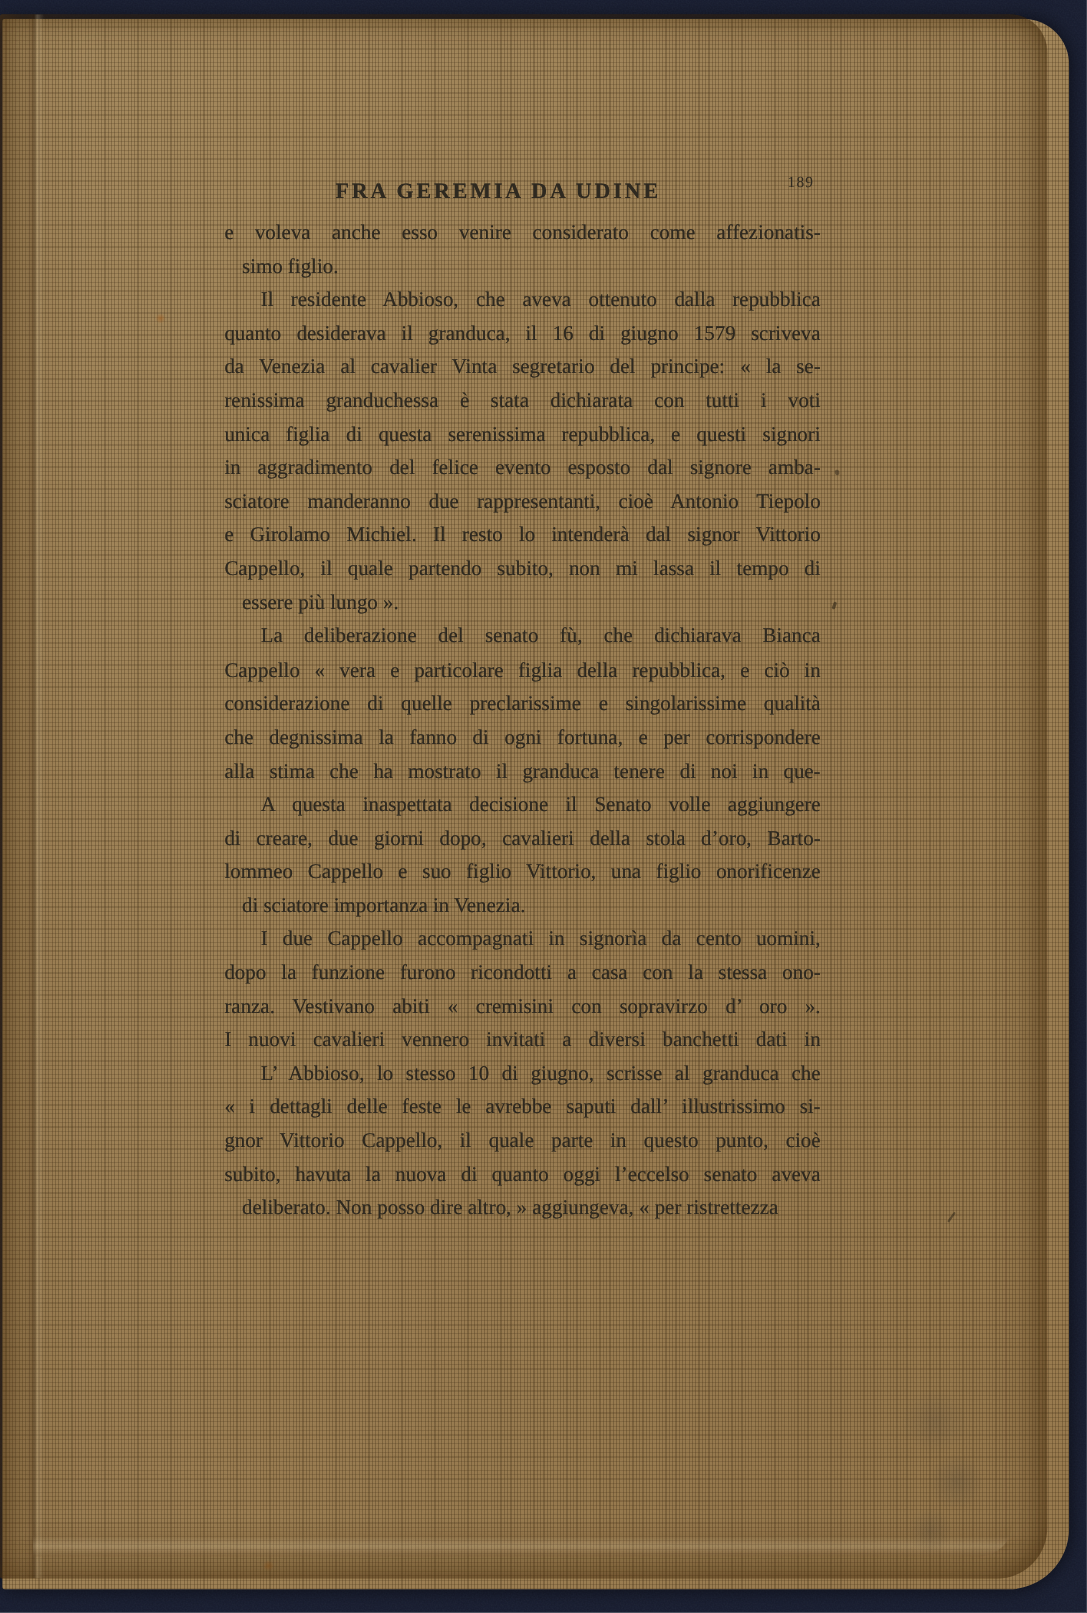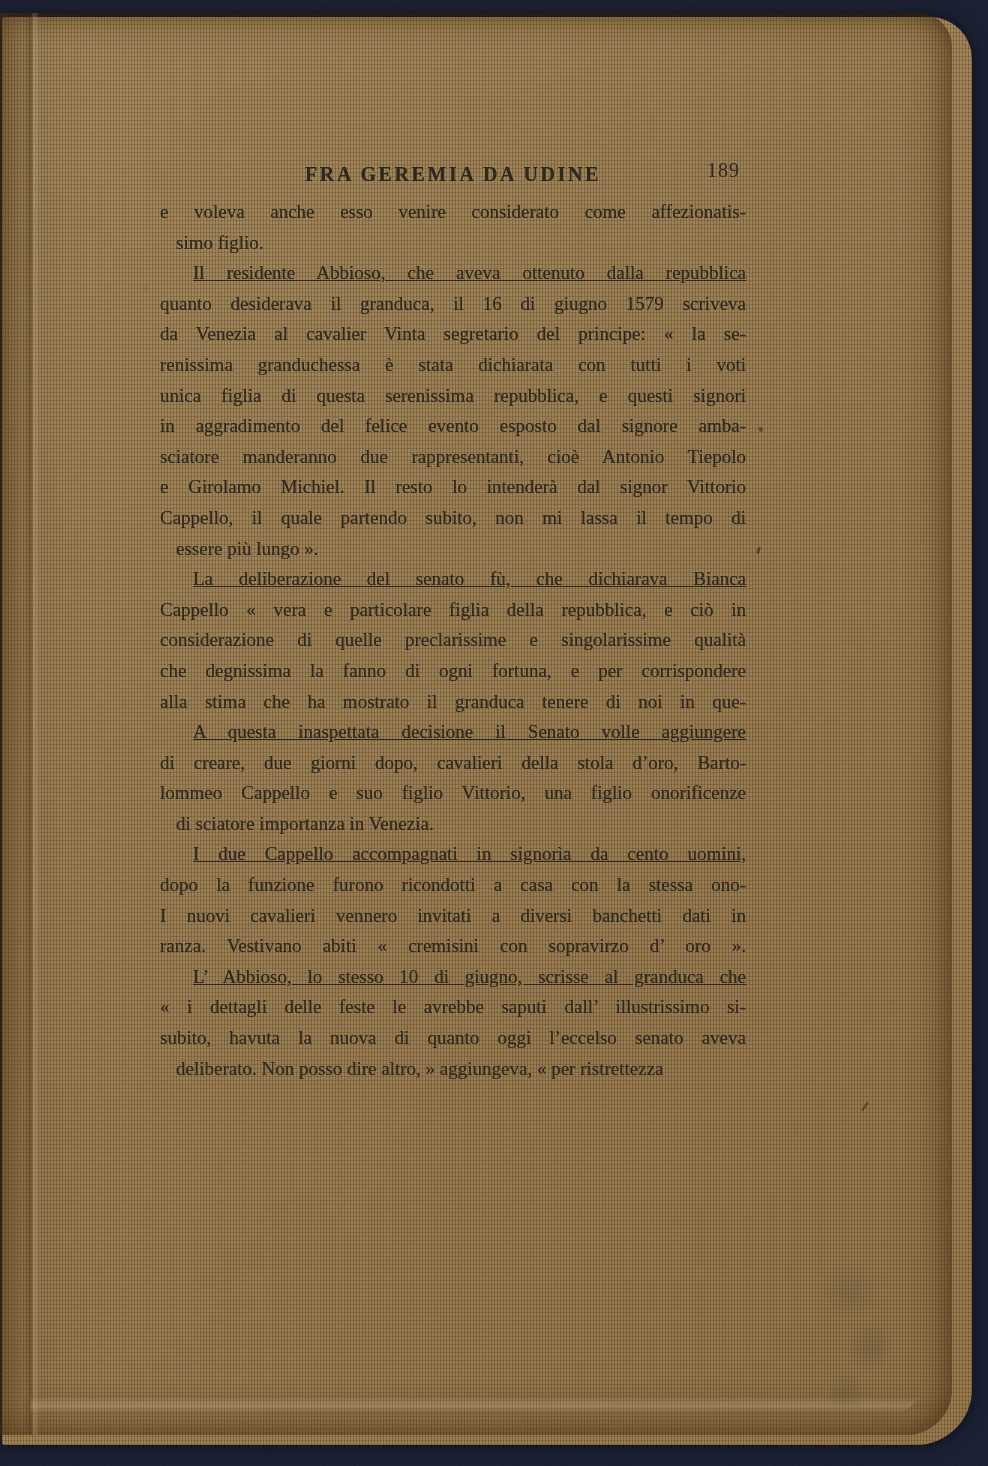--- a/index.html
+++ b/index.html
@@ -71,37 +71,37 @@
     color: var(--ink, #2f2a21);
   }
   .running-title {
     position: absolute; left: 50%; top: 2px; transform: translateX(-50%);
     font-size: 20px; font-weight: 700; letter-spacing: 2.6px;
     white-space: nowrap;
     text-shadow: 0 0 0.5px rgba(47,42,33,0.6);
   }
   .page-number {
     position: absolute; right: 6px; top: -2px;
-    font-size: 20px; letter-spacing: 1px;
+    font-size: 14px; letter-spacing: 1px;
   }
 
   .text-block {
     position: absolute; left: 160px; top: 184px; width: 586px;
     color: var(--ink, #2f2a21);
     font-size: 19px; line-height: 30.6px;
     text-shadow: 0 0 0.6px rgba(47,42,33,0.55);
   }
-  .paragraph { margin: 0; }
+  .paragraph { margin: 0; padding-left: 44px; }
   .line {
     height: 30.6px; overflow: hidden;
     text-align: justify;
     text-align-last: justify;
   }
   .line.last { text-align-last: left; margin-left: 16px; }
-  .line.indent { text-indent: 33px; text-decoration: underline; }
+  .line.indent { text-indent: 33px; }
 
   
   .stain { position: absolute; pointer-events: none; }
   .stain.rust1 {
     left: 141px; top: 272px; width: 10px; height: 9px; border-radius: 50%;
     background: radial-gradient(circle, rgba(166,98,34,0.6), rgba(166,98,34,0) 70%);
   }
   .stain.rust2 {
     left: 238px; top: 1406px; width: 12px; height: 9px; border-radius: 50%;
     background: radial-gradient(circle, rgba(140,86,30,0.55), rgba(140,86,30,0) 70%);
@@ -188,26 +188,27 @@
         </div>
         <div class="paragraph">
           <div class="line indent">A questa inaspettata decisione il Senato volle aggiungere</div>
           <div class="line">di creare, due giorni dopo, cavalieri della stola d’oro, Barto-</div>
           <div class="line">lommeo Cappello e suo figlio Vittorio, una figlio onorificenze</div>
           <div class="line last">di sciatore importanza in Venezia.</div>
         </div>
         <div class="paragraph">
           <div class="line indent">I due Cappello accompagnati in signorìa da cento uomini,</div>
           <div class="line">dopo la funzione furono ricondotti a casa con la stessa ono-</div>
+          <div class="line">ranza. Vestivano abiti « cremisini con sopravirzo d’ oro ».</div>
           <div class="line">I nuovi cavalieri vennero invitati a diversi banchetti dati in</div>
-          <div class="line">ranza. Vestivano abiti « cremisini con sopravirzo d’ oro ».</div>
         </div>
         <div class="paragraph">
           <div class="line indent">L’ Abbioso, lo stesso 10 di giugno, scrisse al granduca che</div>
           <div class="line">« i dettagli delle feste le avrebbe saputi dall’ illustrissimo si-</div>
+          <div class="line">gnor Vittorio Cappello, il quale parte in questo punto, cioè</div>
           <div class="line">subito, havuta la nuova di quanto oggi l’eccelso senato aveva</div>
           <div class="line last">deliberato. Non posso dire altro, » aggiungeva, « per ristrettezza</div>
         </div>
       </div>
 
     <div class="stain rust1"></div>
     <div class="stain rust2"></div>
     <div class="stain pencil"></div>
     <div class="stain speck1"></div>
     <div class="stain speck2"></div>

